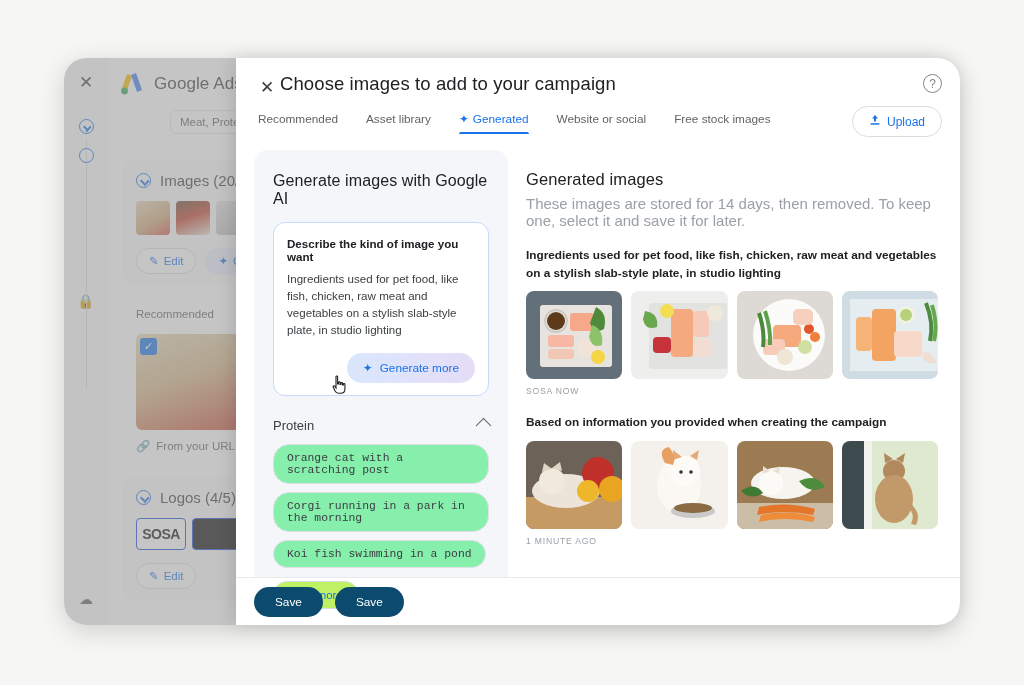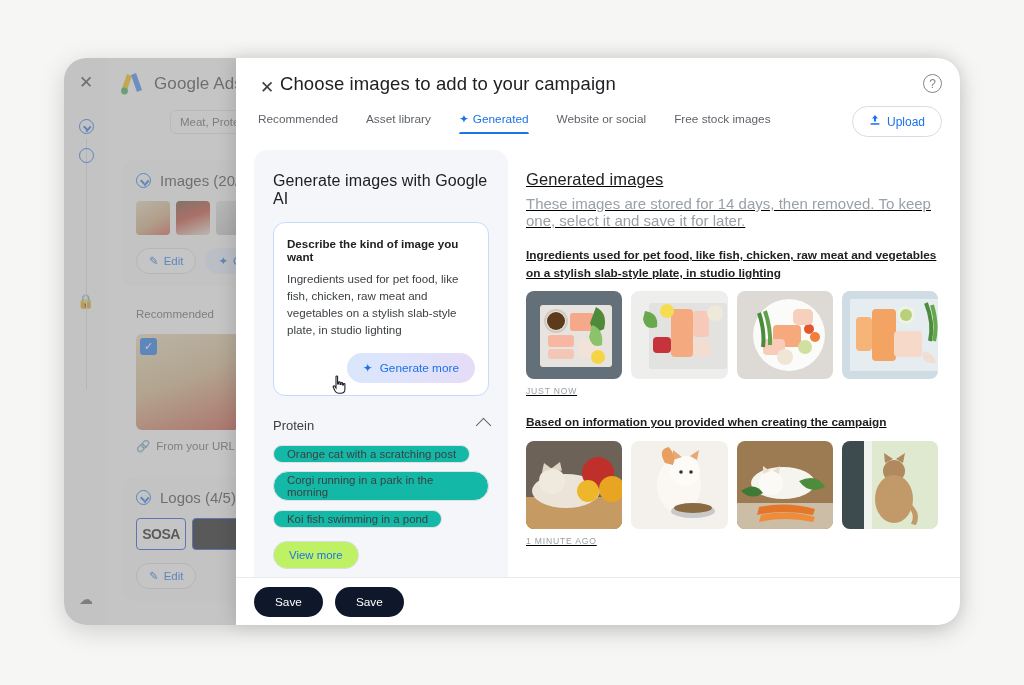--- a/index.html
+++ b/index.html
@@ -146,43 +146,43 @@
     background: linear-gradient(90deg,#d9e6fb 0%, #dfe3fb 45%, #e6dcf7 100%);
   }
   .cursor-hand { position:absolute; left: 44px; top: 22px; width:16px;height:18px; }
   .examples-head {
     display:flex; align-items:center; justify-content:space-between;
     margin-top: 22px; margin-bottom: 11px;
   }
   .examples-title { font-size: 13px; color:#3c4043; }
   .chev { width:11px;height:11px;border-left:1.6px solid #5f6368;border-top:1.6px solid #5f6368;transform:rotate(45deg);}
   .ex-chip {
-    display:inline-block; border:1px solid #e0e2e6; border-radius:16px; background:#14b8a6;
-    padding:2px 13px; font-size:11.4px; color:#3c4043; margin-bottom:8px;
+    display:inline-block; border:1px solid #e0e2e6; border-radius:16px; background:#86efac;
+    padding:7px 13px; font-size:11.4px; color:#3c4043; margin-bottom:8px;font-family:Liberation Mono, monospace;
   }
   .view-more {
     display:inline-block; border:1px solid #dadce0; border-radius:16px; background:#bef264;
     padding:7px 15px; font-size:11.4px; color:#1a73e8; margin-top:5px;
   }
 
   
-  .results { flex:1; min-width:0; padding: 20px 22px 10px 18px; overflow:hidden;text-decoration:underline; }
+  .results { flex:1; min-width:0; padding: 20px 22px 10px 18px; overflow:hidden; }
   .res-title { font-size: 16.5px; color:#202124; letter-spacing:.1px; }
   .res-sub { font-size: 15px; color:#9aa0a6; margin-top: 6px; }
   .grp-title { font-size: 11.8px; font-weight:700; color:#202124; line-height:1.5; margin-top: 18px; }
   .img-grid { display:flex; gap: 9px; margin-top: 9px; }
   .gimg { width: 104px; height: 88px; border-radius: 8px; overflow:hidden; position:relative; }
   .ts { font-size: 8.6px; letter-spacing: .8px; color:#9aa0a6; margin-top: 7px; }
 
   .dlg-footer {
     flex:none; height: 48px; border-top: 1px solid #e8eaed;
     display:flex; align-items:center; gap: 12px; padding-left: 18px;
   }
   .save-btn {
-    background:#0f172a; color:#fff; border:none; border-radius: 18px;
+    background:#0c4a6e; color:#fff; border:none; border-radius: 18px;
     padding: 8px 21px; font-size: 11.8px; font-family:"Liberation Sans",sans-serif;
   }
 </style>
 </head>
 <body>
 
 <div id="root">
 
   <div class="ads-window">
 
@@ -401,21 +401,21 @@
               <rect x="14" y="26" width="16" height="34" rx="4" fill="#f6b478"></rect>
               <rect x="52" y="40" width="28" height="26" rx="4" fill="#f6d9c9"></rect>
               <circle cx="64" cy="24" r="9" fill="#f0f2e2"></circle>
                 <circle cx="64" cy="24" r="6" fill="#b9d07a"></circle>
               <path d="M84 12 q8 20 4 38" stroke="#4d8c3f" stroke-width="4" fill="none"></path>
               <path d="M90 14 q6 20 2 36" stroke="#66a84e" stroke-width="4" fill="none"></path>
               <path d="M82 60 q10 2 12 12 q-12 2 -14 -8 z" fill="#f0ded2"></path>
             </svg>
           </div>
         </div>
-        <div class="ts">JUST NOW</div>
+        <div class="ts">SOSA NOW</div>
 
         <div class="grp-title">Based on information you provided when creating the campaign</div>
         <div class="img-grid">
           <div class="gimg">
             <svg width="104" height="88" viewBox="0 0 104 88">
               <rect width="104" height="88" fill="#6d6257"></rect>
               <rect y="56" width="104" height="32" fill="#c69a63"></rect>
               <ellipse cx="40" cy="50" rx="34" ry="17" fill="#ece4d8"></ellipse>
               <circle cx="26" cy="40" r="13" fill="#f0e9de"></circle>
               <path d="M16 31 l2 -9 l8 6 z" fill="#e0d6c6"></path>

